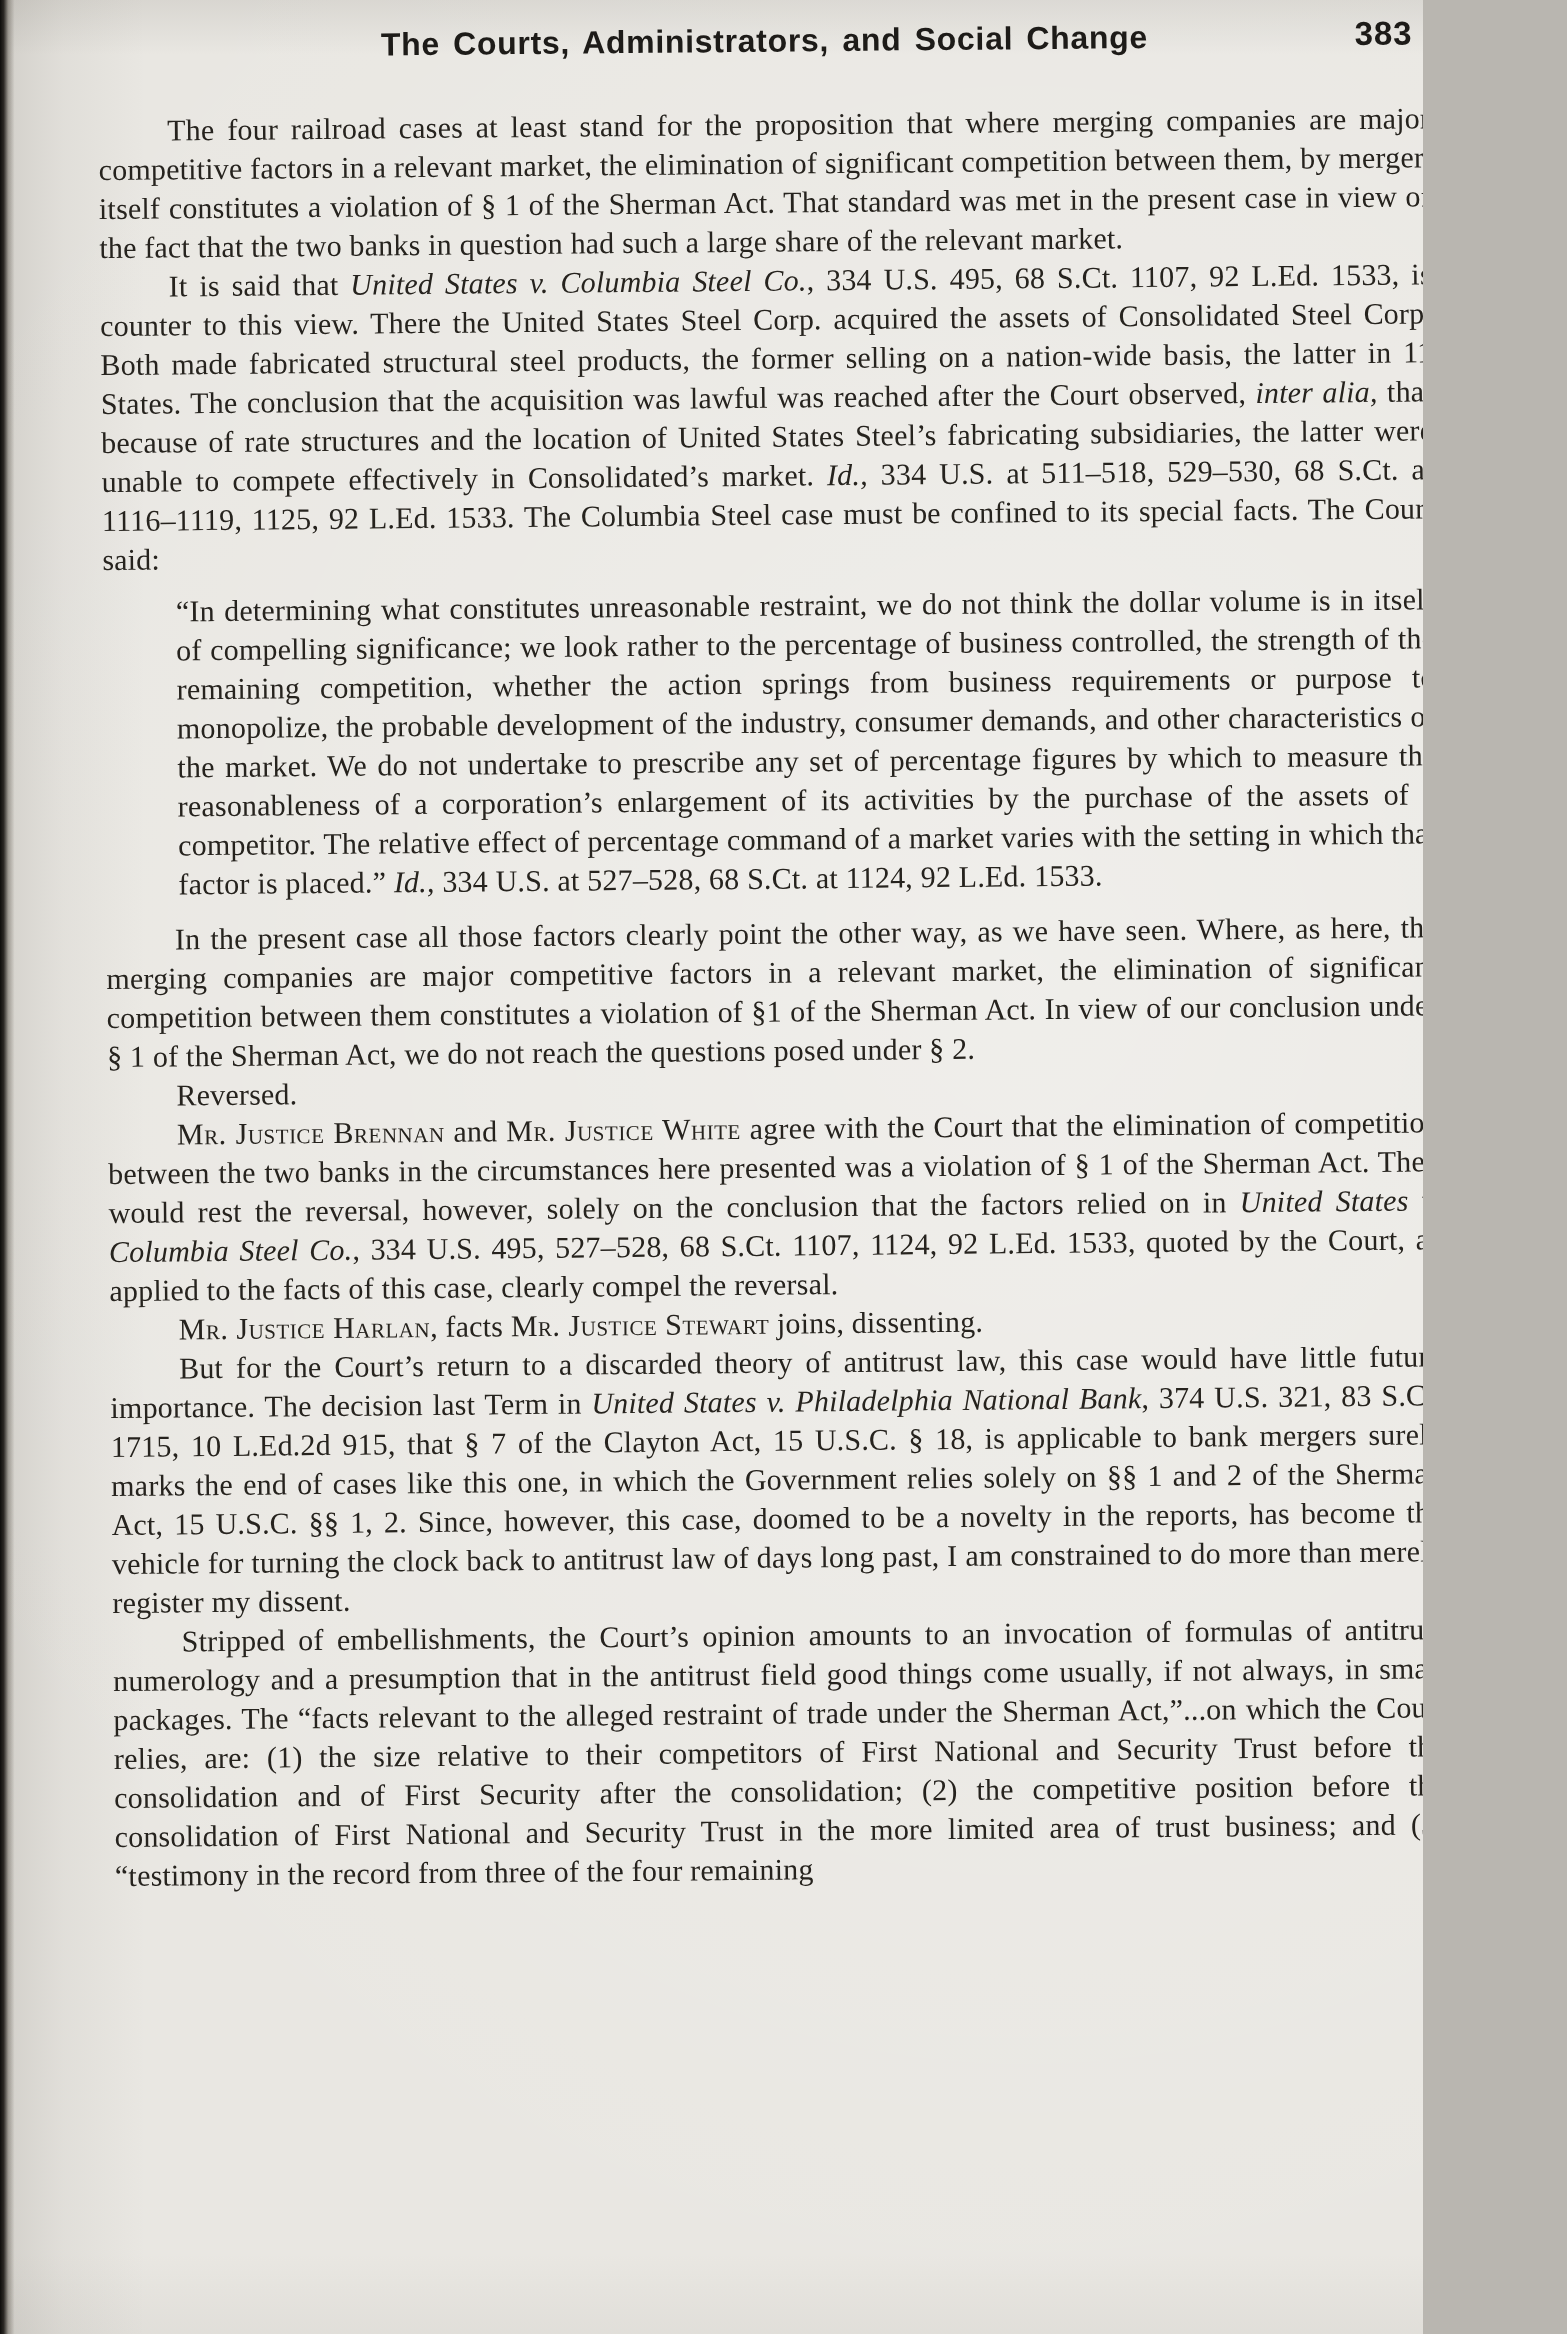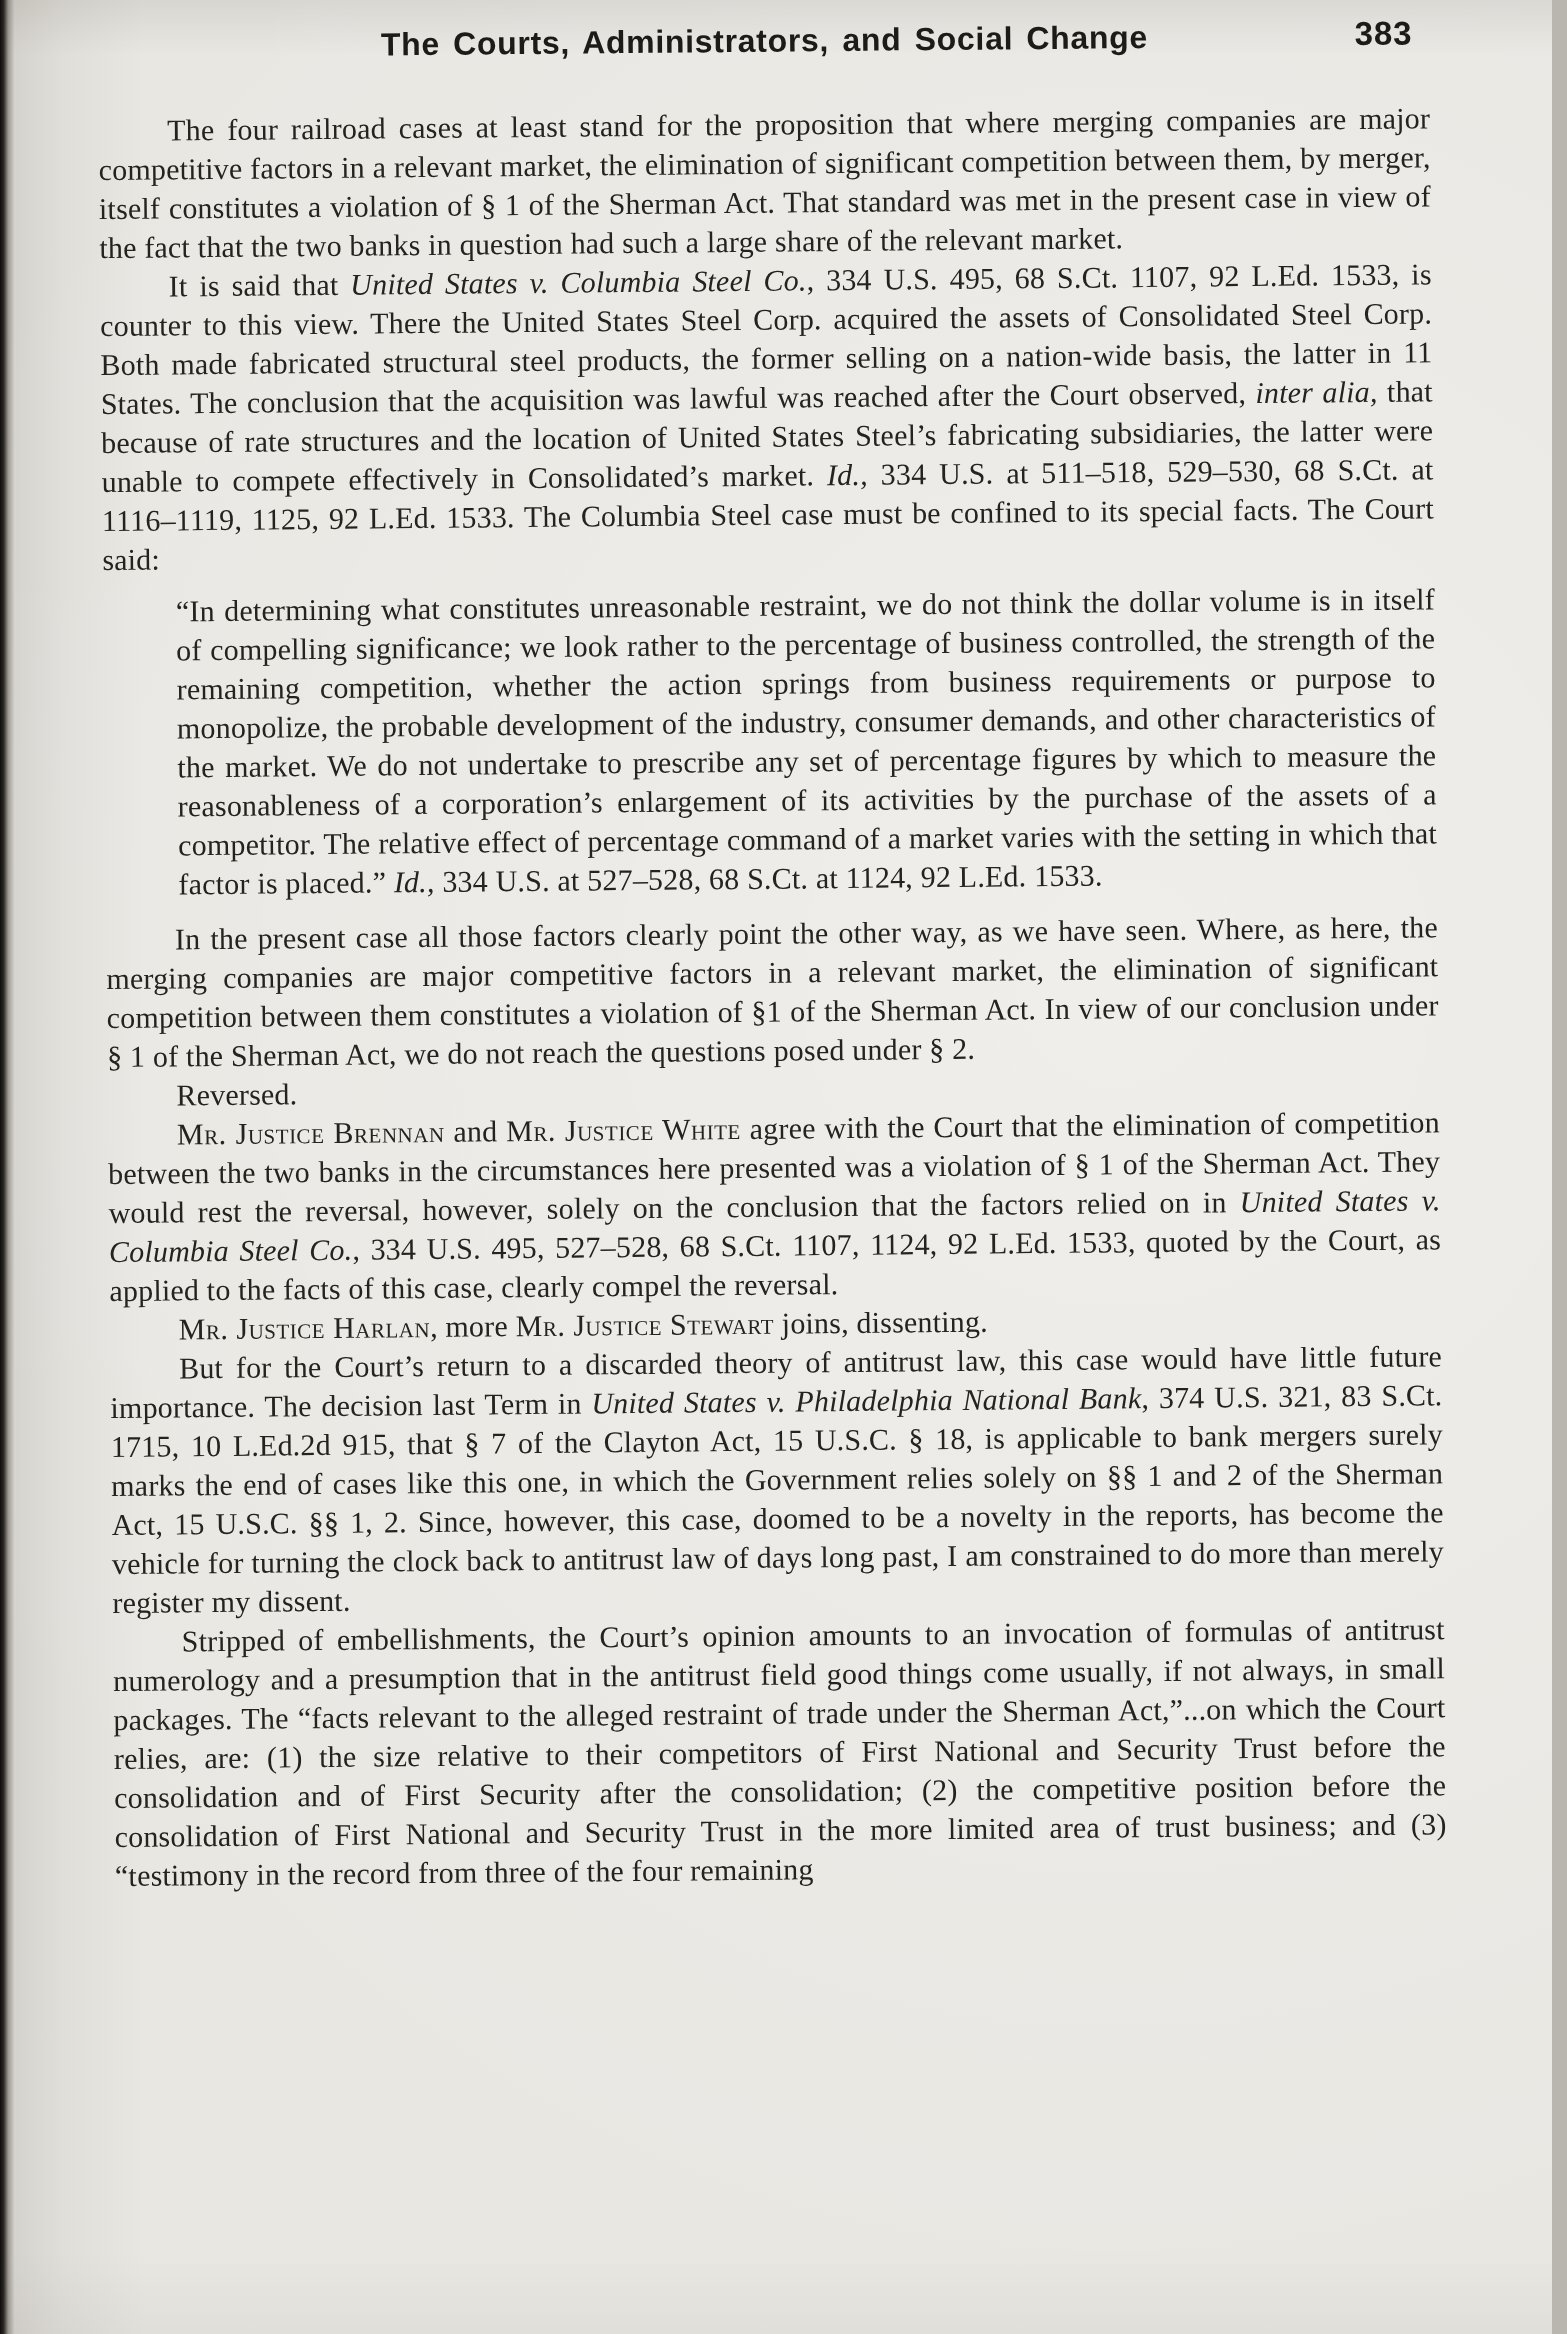--- a/index.html
+++ b/index.html
@@ -3,21 +3,21 @@
 <meta charset="utf-8">
 <style>
   html, body { margin: 0; padding: 0; }
   body {
     width: 1568px; height: 2335px;
     background: #b9b6b0;
     font-family: "Liberation Serif", serif;
   }
   .book-page {
     position: relative;
-    width: 1552px; height: 2335px;
+    width: 1423px; height: 2335px;
     overflow: hidden;
     background-color: #e9e7e2;
     background-image:
       radial-gradient(ellipse 130% 90% at 72% 42%, rgba(255,255,255,0.30), rgba(255,255,255,0) 65%),
       linear-gradient(to right, rgba(70,64,54,0.14) 0px, rgba(70,64,54,0.05) 64px, rgba(70,64,54,0) 146px),
       linear-gradient(to bottom, rgba(70,64,54,0.10) 0px, rgba(70,64,54,0) 55px),
       linear-gradient(to top, rgba(70,64,54,0.05) 0px, rgba(70,64,54,0) 82px);
   }
   
   .gutter-edge {
@@ -74,19 +74,19 @@
       <div class="header-title">The Courts, Administrators, and Social Change</div>
       <div class="page-number">383</div>
     </div>
     <div class="page-body">
         <p class="para"><span>The four railroad cases at least stand for the proposition that where merging companies are major competitive factors in a relevant market, the elimination of significant competition between them, by merger, itself constitutes a violation of § 1 of the Sherman Act. That standard was met in the present case in view of the fact that the two banks in question had such a large share of the relevant market.</span></p>
         <p class="para"><span>It is said that </span><span class="italic">United States v. Columbia Steel Co.</span><span>, 334 U.S. 495, 68 S.Ct. 1107, 92 L.Ed. 1533, is counter to this view. There the United States Steel Corp. acquired the assets of Consolidated Steel Corp. Both made fabricated structural steel products, the former selling on a nation-wide basis, the latter in 11 States. The conclusion that the acquisition was lawful was reached after the Court observed, </span><span class="italic">inter alia,</span><span> that because of rate structures and the location of United States Steel’s fabricating subsidiaries, the latter were unable to compete effectively in Consolidated’s market. </span><span class="italic">Id.,</span><span> 334 U.S. at 511–518, 529–530, 68 S.Ct. at 1116–1119, 1125, 92 L.Ed. 1533. The Columbia Steel case must be confined to its special facts. The Court said:</span></p>
         <p class="para quote"><span>“In determining what constitutes unreasonable restraint, we do not think the dollar volume is in itself of compelling significance; we look rather to the percentage of business controlled, the strength of the remaining competition, whether the action springs from business requirements or purpose to monopolize, the probable development of the industry, consumer demands, and other characteristics of the market. We do not undertake to prescribe any set of percentage figures by which to measure the reasonableness of a corporation’s enlargement of its activities by the purchase of the assets of a competitor. The relative effect of percentage command of a market varies with the setting in which that factor is placed.” </span><span class="italic">Id.,</span><span> 334 U.S. at 527–528, 68 S.Ct. at 1124, 92 L.Ed. 1533.</span></p>
         <p class="para spaced"><span>In the present case all those factors clearly point the other way, as we have seen. Where, as here, the merging companies are major competitive factors in a relevant market, the elimination of significant competition between them constitutes a violation of §1 of the Sherman Act. In view of our conclusion under § 1 of the Sherman Act, we do not reach the questions posed under § 2.</span></p>
         <p class="para"><span>Reversed.</span></p>
         <p class="para"><span class="smallcaps">Mr. Justice Brennan</span><span> and </span><span class="smallcaps">Mr. Justice White</span><span> agree with the Court that the elimination of competition between the two banks in the circumstances here presented was a violation of § 1 of the Sherman Act. They would rest the reversal, however, solely on the conclusion that the factors relied on in </span><span class="italic">United States v. Columbia Steel Co.</span><span>, 334 U.S. 495, 527–528, 68 S.Ct. 1107, 1124, 92 L.Ed. 1533, quoted by the Court, as applied to the facts of this case, clearly compel the reversal.</span></p>
-        <p class="para"><span class="smallcaps">Mr. Justice Harlan</span><span>, more </span><span class="smallcaps">Mr. Justice Stewart</span><span> joins, dissenting.</span></p>
+        <p class="para"><span class="smallcaps">Mr. Justice Harlan</span><span>, facts </span><span class="smallcaps">Mr. Justice Stewart</span><span> joins, dissenting.</span></p>
         <p class="para"><span>But for the Court’s return to a discarded theory of antitrust law, this case would have little future importance. The decision last Term in </span><span class="italic">United States v. Philadelphia National Bank</span><span>, 374 U.S. 321, 83 S.Ct. 1715, 10 L.Ed.2d 915, that § 7 of the Clayton Act, 15 U.S.C. § 18, is applicable to bank mergers surely marks the end of cases like this one, in which the Government relies solely on §§ 1 and 2 of the Sherman Act, 15 U.S.C. §§ 1, 2. Since, however, this case, doomed to be a novelty in the reports, has become the vehicle for turning the clock back to antitrust law of days long past, I am constrained to do more than merely register my dissent.</span></p>
         <p class="para"><span>Stripped of embellishments, the Court’s opinion amounts to an invocation of formulas of antitrust numerology and a presumption that in the antitrust field good things come usually, if not always, in small packages. The “facts relevant to the alleged restraint of trade under the Sherman Act,”...on which the Court relies, are: (1) the size relative to their competitors of First National and Security Trust before the consolidation and of First Security after the consolidation; (2) the competitive position before the consolidation of First National and Security Trust in the more limited area of trust business; and (3) “testimony in the record from three of the four remaining</span></p>
       </div>
   </div>
 </div>
 
 
 </body></html>

